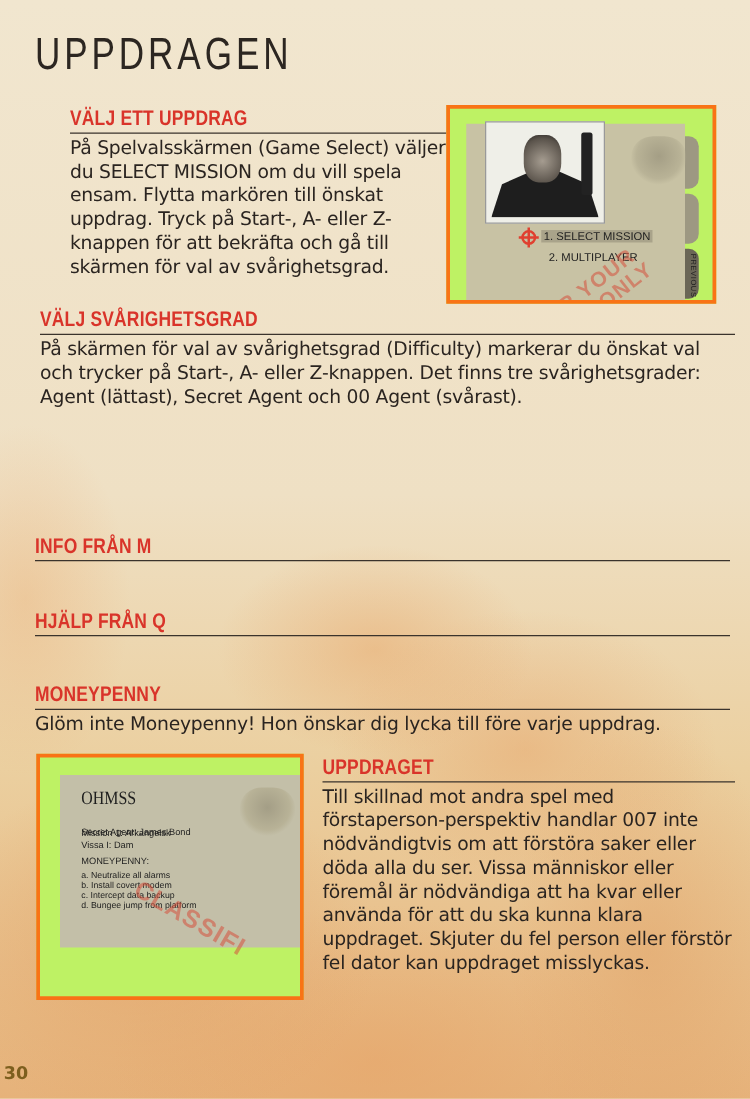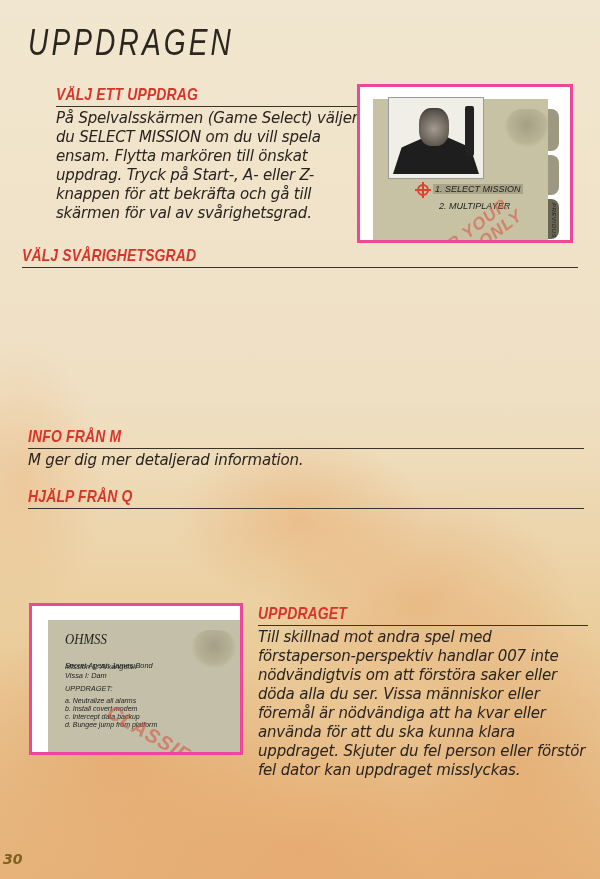--- a/index.html
+++ b/index.html
@@ -13,21 +13,21 @@
     position: absolute; inset: 0;
     background:
       radial-gradient(ellipse 180px 120px at 300px 520px, rgba(232,170,110,0.55), transparent 70%),
       radial-gradient(ellipse 220px 160px at 420px 600px, rgba(230,160,100,0.45), transparent 70%),
       radial-gradient(ellipse 260px 200px at 120px 760px, rgba(226,160,100,0.55), transparent 70%),
       radial-gradient(ellipse 300px 180px at 300px 850px, rgba(230,165,105,0.6), transparent 70%),
       radial-gradient(ellipse 160px 260px at 520px 760px, rgba(225,160,100,0.45), transparent 70%),
       radial-gradient(ellipse 120px 200px at 20px 480px, rgba(236,180,125,0.45), transparent 70%),
       linear-gradient(180deg, #f1e6cf 0%, #efe0c4 45%, #ebcf9f 70%, #e6b27a 100%);
   }
-  .page { position: absolute; inset: 0; font-style: italic; }
+  .page { position: absolute; inset: 0; }
 
   .title {
     position: absolute; left: 28px; top: 22px; margin: 0;
     font-family: "Liberation Sans", sans-serif;
     font-weight: 400; font-size: 36px; letter-spacing: 4px;
     transform: scaleX(0.78); transform-origin: left top;
     color: #2c2621;
   }
 
   .section { position: absolute; }
@@ -41,22 +41,22 @@
   .rule { height: 1px; background: #3a332c; margin-top: 1px; }
   .body {
     font-family: "DejaVu Sans", sans-serif;
     font-size: 15px; line-height: 19px; color: #2a2420;
     letter-spacing: -0.2px;
     margin-top: 2px;
   }
 
   
   .shot {
-    position: absolute; border: 3px solid #ec4899;
-    background: #ffffff; box-sizing: border-box; overflow: hidden;
+    position: absolute; border: 3px solid #f97316;
+    background: #bef264; box-sizing: border-box; overflow: hidden;
   }
   .shot .inner {
     position: absolute; background: #c8c2a4;
   }
   .crest {
     position: absolute; width: 44px; height: 40px; border-radius: 40% 40% 30% 30%;
     background: radial-gradient(circle at 50% 40%, #9e9880 0%, #b6b094 55%, transparent 70%);
     opacity: 0.85;
   }
   .photo {
@@ -142,46 +142,51 @@
       <div class="gun"></div>
     </div>
     <div class="crest" style="left:145px; top:22px;"></div>
     <div class="crosshair" style="left:57px; top:97px;"></div>
     <div class="menu-item sel" style="left:73px; top:97px;">1. SELECT MISSION</div>
     <div class="menu-item" style="left:79px; top:114px;">2. MULTIPLAYER</div>
     <div class="stamp" style="left:82px; top:128px; font-size:17px;">R YOUR</div>
     <div class="stamp" style="left:116px; top:132px; font-size:17px;">ONLY</div>
   </div>
 
-  <div class="section" style="left:22px; top:246px; width:556px;">
+  <div class="section" style="left:32px; top:246px; width:556px;">
     <div class="heading">VÄLJ SVÅRIGHETSGRAD</div>
     <div class="rule"></div>
+    <div class="body">På skärmen för val av svårighetsgrad (Difficulty) markerar du önskat val och trycker på Start-, A- eller Z-knappen. Det finns tre svårighetsgrader: Agent (lättast), Secret Agent och 00 Agent (svårast).</div>
   </div>
 
 
   <div class="section" style="left:28px; top:427px; width:556px;">
     <div class="heading">INFO FRÅN M</div>
     <div class="rule"></div>
-    <div class="body">M ger dig mer detaljerad information.</div>
   </div>
 
   <div class="section" style="left:28px; top:487px; width:556px;">
     <div class="heading">HJÄLP FRÅN Q</div>
     <div class="rule"></div>
   </div>
 
+  <div class="section" style="left:28px; top:546px; width:556px;">
+    <div class="heading">MONEYPENNY</div>
+    <div class="rule"></div>
+    <div class="body">Glöm inte Moneypenny! Hon önskar dig lycka till före varje uppdrag.</div>
+  </div>
 
-  <div class="shot" style="left:29px; top:603px; width:214px; height:152px;">
+  <div class="shot" style="left:29px; top:603px; width:214px; height:197px;">
     <div class="inner" style="left:16px; top:14px; width:198px; height:138px; background:#c3bfa8;"></div>
     <div class="crest" style="left:160px; top:24px;"></div>
     <div class="dossier-title" style="left:33px; top:25px;">OHMSS</div>
     <div class="dossier-line" style="left:33px; top:55px;">Secret Agent: James Bond</div>
     <div class="dossier-line" style="left:33px; top:56px;">Mission 1: Arkangelsk</div>
     <div class="dossier-line" style="left:33px; top:65px;">Vissa I: Dam</div>
-    <div class="dossier-line" style="left:33px; top:78px;">UPPDRAGET:</div>
+    <div class="dossier-line" style="left:33px; top:78px;">MONEYPENNY:</div>
     <div class="dossier-line" style="left:33px; top:91px; line-height:8px; font-size:7px;">a.  Neutralize all alarms</div>
     <div class="dossier-line" style="left:33px; top:99px; line-height:8px; font-size:7px;">b.  Install covert modem</div>
     <div class="dossier-line" style="left:33px; top:107px; line-height:8px; font-size:7px;">c.  Intercept data backup</div>
     <div class="dossier-line" style="left:33px; top:115px; line-height:8px; font-size:7px;">d.  Bungee jump from platform</div>
     <div class="stamp" style="left:70px; top:118px; font-size:20px; transform:rotate(30deg);">CLASSIFI</div>
   </div>
 
   <div class="section" style="left:258px; top:604px; width:330px;">
     <div class="heading">UPPDRAGET</div>
     <div class="rule"></div>

